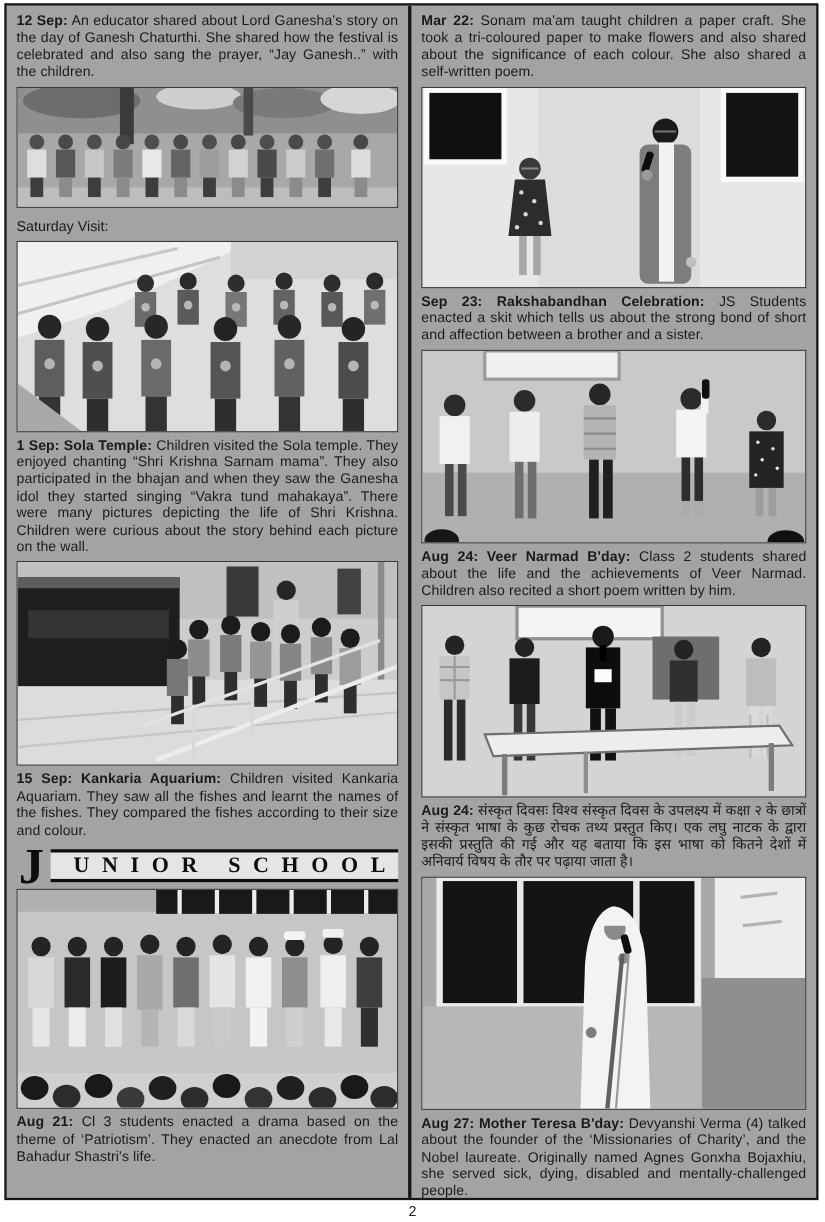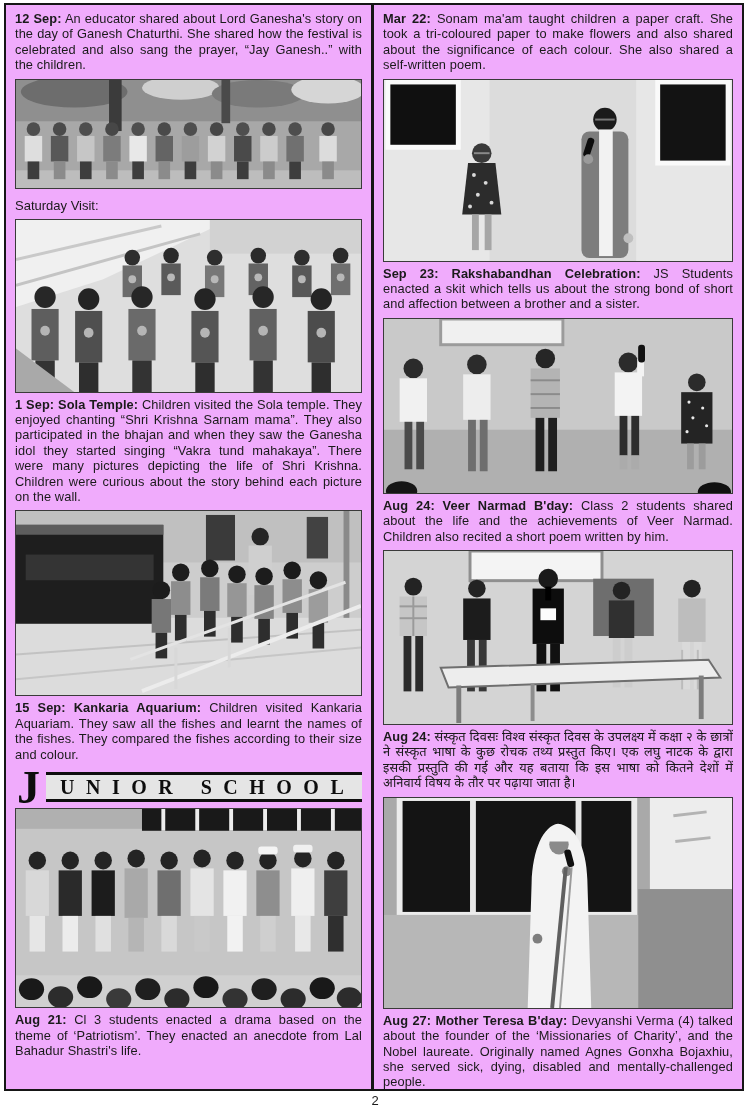--- a/index.html
+++ b/index.html
@@ -4,21 +4,21 @@
 <style>
   html,body{margin:0;padding:0;}
   body{
     width:750px;height:1111px;background:#ffffff;
     font-family:"Liberation Sans","DejaVu Sans",sans-serif;
     color:#1a1a1a;position:relative;overflow:hidden;
   }
   .frame{
     position:absolute;left:4px;top:3px;width:740px;height:1088px;
     border:2px solid #161616;display:flex;box-sizing:border-box;
-    background:#f0abfc;overflow:hidden;
+    background:#a3a3a3;overflow:hidden;
   }
   .col{
     width:50%;box-sizing:border-box;padding:6px 9px 4px 9px;
     display:flex;flex-direction:column;overflow:hidden;
   }
   .col-left{border-right:3px solid #161616;}
   .para{
     margin:0 0 4px 0;font-size:12.8px;line-height:15.4px;
     text-align:justify;letter-spacing:0.1px;
   }
@@ -31,21 +31,21 @@
   .photo svg{display:block;width:100%;height:100%;}
   .banner{display:flex;align-items:flex-start;height:34px;margin:4px 0 2px 0;flex:none;}
   .banner .jcap{
     font-family:"Liberation Serif","DejaVu Serif",serif;font-weight:700;
     font-size:46px;line-height:36px;color:#0d0d0d;margin:0 6px 0 2px;
   }
   .banner .bar{
     flex:1;margin-top:2px;border-top:3px solid #0d0d0d;border-bottom:3px solid #0d0d0d;
     background:#e5e5e5;font-family:"Liberation Serif","DejaVu Serif",serif;
     font-weight:700;font-size:20px;line-height:24px;letter-spacing:11.5px;
-    padding-left:14px;color:#0d0d0d;white-space:nowrap;overflow:hidden;
+    padding-left:14px;color:#0d0d0d;white-space:nowrap;overflow:hidden;text-align:right;
   }
   .footer{
     position:absolute;left:0;top:1093px;width:750px;height:18px;
     text-align:center;font-size:13px;color:#1a1a1a;
   }
   
   .hA{height:110px;} .hB{height:174px;} .hC{height:186px;} .hD{height:200px;}
   .hE{height:183px;} .hF{height:176px;} .hG{height:175px;} .hH{height:212px;}
 </style>
 </head>

